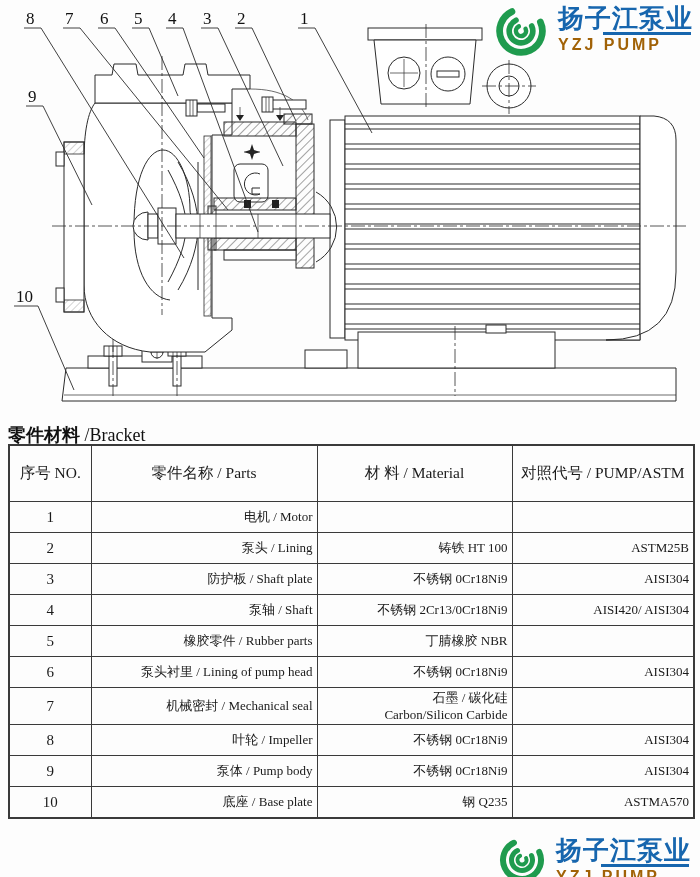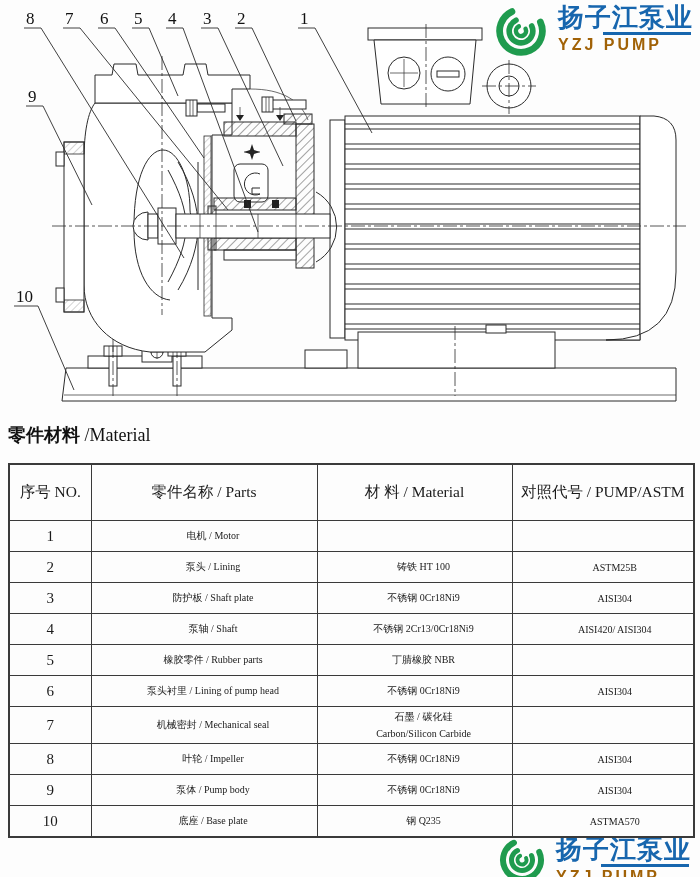--- a/index.html
+++ b/index.html
@@ -17,35 +17,35 @@
   .fh2{fill:url(#hatch2);stroke:#2b2b2b;stroke-width:.8;}
   .blk{fill:#222;stroke:none;}
   .cl{stroke:#2b2b2b;stroke-width:.8;fill:none;stroke-dasharray:14 3 3 3;}
   .leader{stroke:#2b2b2b;stroke-width:.9;fill:none;}
   text.callout{font:17px "Liberation Serif",serif;fill:#111;}
   
   .logo{position:absolute;display:flex;align-items:flex-start;gap:8px;}
   .logo-top{left:492px;top:4px;}
   .logo-bottom{left:496px;top:836px;}
   .logo-text{display:flex;flex-direction:column;}
-  .logo-cn{font-family:Liberation Serif, serif;
+  .logo-cn{font-family:Liberation Sans, sans-serif;
     font-weight:bold;font-size:26px;line-height:28px;letter-spacing:1px;color:#1766ae;}
   .logo-line{height:3px;width:88px;background:#1766ae;margin:0 2px 1px auto;}
   .logo-en{font-family:"Liberation Sans","DejaVu Sans",sans-serif;
     font-weight:bold;font-size:16px;line-height:17px;letter-spacing:3px;color:#a16207;}
   
   .section-title{position:absolute;left:8px;top:423px;font-size:18px;color:#111;}
   .section-title .cn{font-weight:bold;font-size:18px;margin-top:8px;}
   .section-title .en{font-size:18px;}
   
-  .tbl-wrap{position:absolute;left:8px;top:463px;width:685px;}
+  .tbl-wrap{position:absolute;left:8px;top:444px;width:685px;}
   table{border-collapse:collapse;width:100%;table-layout:fixed;border:2px solid #3a3a3a;}
   th,td{border:1px solid #3a3a3a;overflow:hidden;white-space:nowrap;}
   th{height:53px;font-weight:normal;font-size:15.5px;text-align:center;}
-  td{height:28px;font-size:10px;padding:1px 4px 1px 22px;text-align:center;vertical-align:middle;}
+  td{height:28px;font-size:13px;padding:1px 4px 1px 22px;text-align:right;vertical-align:middle;}
   td.cell-no{text-align:center;padding:1px 0;font-size:15px;}
   td.cell-code{padding-left:28px;border-radius:8px;}
   td.cell-material div{line-height:17px;font-family:Liberation Serif, serif;}
 </style>
 </head>
 <body>
 
 <svg class="drawing" width="700" height="420" viewBox="0 0 700 420">
   <defs>
     <pattern id="hatch" width="6" height="6" patternUnits="userSpaceOnUse" patternTransform="rotate(45)">
@@ -256,21 +256,21 @@
   </svg>
   <div class="logo-text">
     <span class="logo-cn">扬子江泵业</span>
     <span class="logo-line"></span>
     <span class="logo-en">YZJ PUMP</span>
   </div>
 </div>
 
 <div class="section-title">
   <span class="cn">零件材料</span>
-  <span class="en">/Material</span>
+  <span class="en">/Bracket</span>
 </div>
 
 <div class="tbl-wrap">
   <table>
     <colgroup>
       <col style="width:82px">
         <col style="width:226px">
         <col style="width:195px">
         <col style="width:182px">
     </colgroup>

